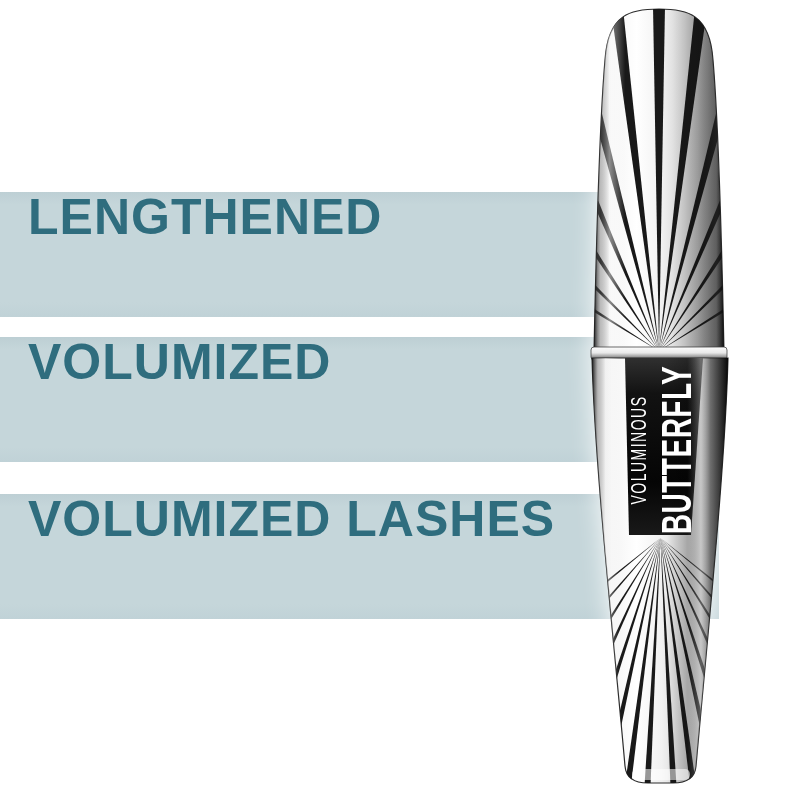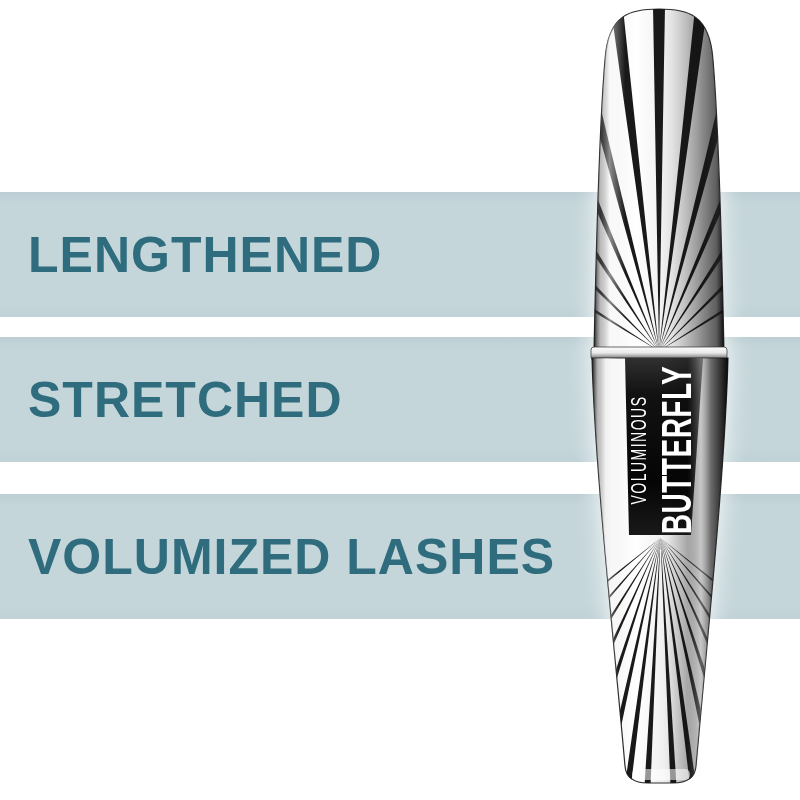--- a/index.html
+++ b/index.html
@@ -3,23 +3,23 @@
 <meta charset="utf-8">
 <style>
   html,body{margin:0;padding:0;}
   body{
     width:800px;height:800px;position:relative;overflow:hidden;
     background:var(--page-bg,#ffffff);
     font-family:"Liberation Sans", sans-serif;
   }
   
   .band{
-    position:absolute;left:0;width:800px;height:125px;box-sizing:border-box;
+    position:absolute;left:0;width:719px;height:125px;box-sizing:border-box;
     background:linear-gradient(180deg,#bdcfd4 0%,var(--band-bg,#c5d6da) 10%,var(--band-bg,#c5d6da) 88%,#c0d2d7 100%);
-    display:flex;align-items:center;padding-left:28px;
+    display:flex;align-items:flex-start;padding-left:28px;
   }
   .band .benefit-label{
     font-weight:700;font-size:50px;line-height:1;
     letter-spacing:1px;color:var(--band-fg,#2f6d7e);
   }
   .b1{top:192px}
   .b2{top:337px}
   .b3{top:494px}
   
   .tube-svg{
@@ -42,21 +42,21 @@
     margin-top:2px;color:var(--label-fg,#ffffff);white-space:nowrap;
   }
 </style>
 </head>
 <body>
 
 <div class="band b1">
   <span class="benefit-label">LENGTHENED</span>
 </div>
 <div class="band b2">
-  <span class="benefit-label">STRETCHED</span>
+  <span class="benefit-label">VOLUMIZED</span>
 </div>
 <div class="band b3">
   <span class="benefit-label">VOLUMIZED LASHES</span>
 </div>
 
 <svg class="tube-svg" viewBox="560 0 240 800" xmlns="http://www.w3.org/2000/svg">
   <defs>
     <path id="capShape" d="M 594,352 C 596,255 600,118 605,60 C 608,13 632,9 659,9 C 686,9 710,13 713,60 C 718,118 722,255 724,352 Z"></path>
     <path id="bodyShape" d="M 592,358 L 728,358 C 725,470 708,630 696,766 C 695,779 686,783 673,783 L 648,783 C 635,783 626,779 625,766 C 613,630 595,470 592,358 Z"></path>
     <clipPath id="capClip">

